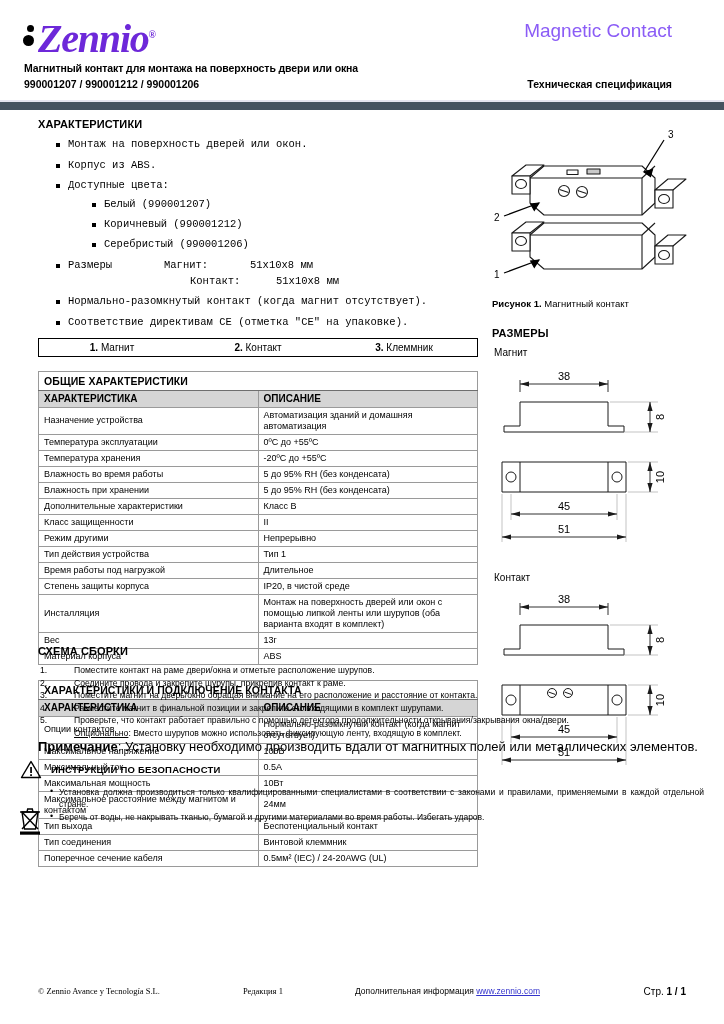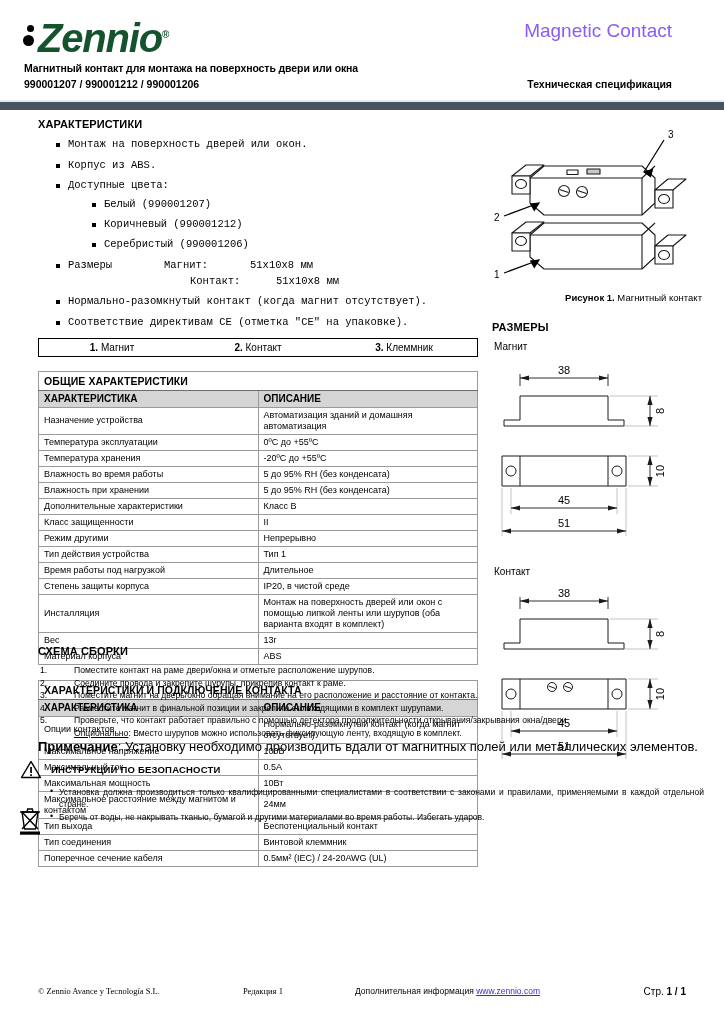--- a/index.html
+++ b/index.html
@@ -15,25 +15,25 @@
   }
 
   
   #header { position:relative; height:96px; padding:0 26px; }
   .logo-wrap { position:absolute; left:22px; top:16px; display:flex; align-items:flex-start; }
   .logo-dots { position:relative; width:16px; height:34px; }
   .logo-dots i { position:absolute; background:#000; border-radius:50%; display:block; }
   .logo-dots i.d1 { width:7px; height:7px; left:5px; top:9px; }
   .logo-dots i.d2 { width:11px; height:11px; left:1px; top:19px; }
   .logo-text {
-    font-family:Liberation Sans, sans-serif;
+    font-family:Liberation Serif, serif;
     font-weight:bold; font-style:italic;
     font-size:40px; line-height:38px;
     letter-spacing:-1.2px;
-    color:#14532d;
+    color:#6d28d9;
   }
   .logo-reg { font-size:10px; vertical-align:super; font-style:normal; font-weight:bold; }
 
   .doc-title {
     position:absolute; right:52px; top:20px;
     font-size:19px; font-weight:normal; color:#8b5cf6;
     font-family:"Liberation Sans", sans-serif;
   }
   .subtitle-1 {
     position:absolute; left:24px; top:62px;
@@ -107,21 +107,21 @@
   tr.tbl-head td {
     font-size:10px; font-weight:bold; padding:2.5px 5px;
     background:#d5d5d5;
   }
   tr.tbl-row td { font-size:9px; padding:2px 5px; line-height:11px; vertical-align:middle; }
   td.c1 { width:50%; }
   td.c2 { width:50%; }
   td.tall { padding-top:3px; padding-bottom:3px; }
 
   
-  .fig-caption { font-size:9.5px; text-align:right; }
+  .fig-caption { font-size:9.5px; text-align:left; margin-top:6px; }
   .fig-caption b { font-weight:bold; }
   h2.sec.rt { margin-top:18px; margin-bottom:8px; }
   .draw-label { font-size:10px; margin:6px 0 4px 2px; }
 
   
   #assembly { position:absolute; left:38px; top:645px; width:662px; }
   ol.steps { list-style:none; margin:5px 0 0 0; padding:0; counter-reset:st; }
   ol.steps > li {
     position:relative; padding-left:36px; margin-bottom:1px;
     font-size:8.6px; line-height:11.5px; text-align:justify;

